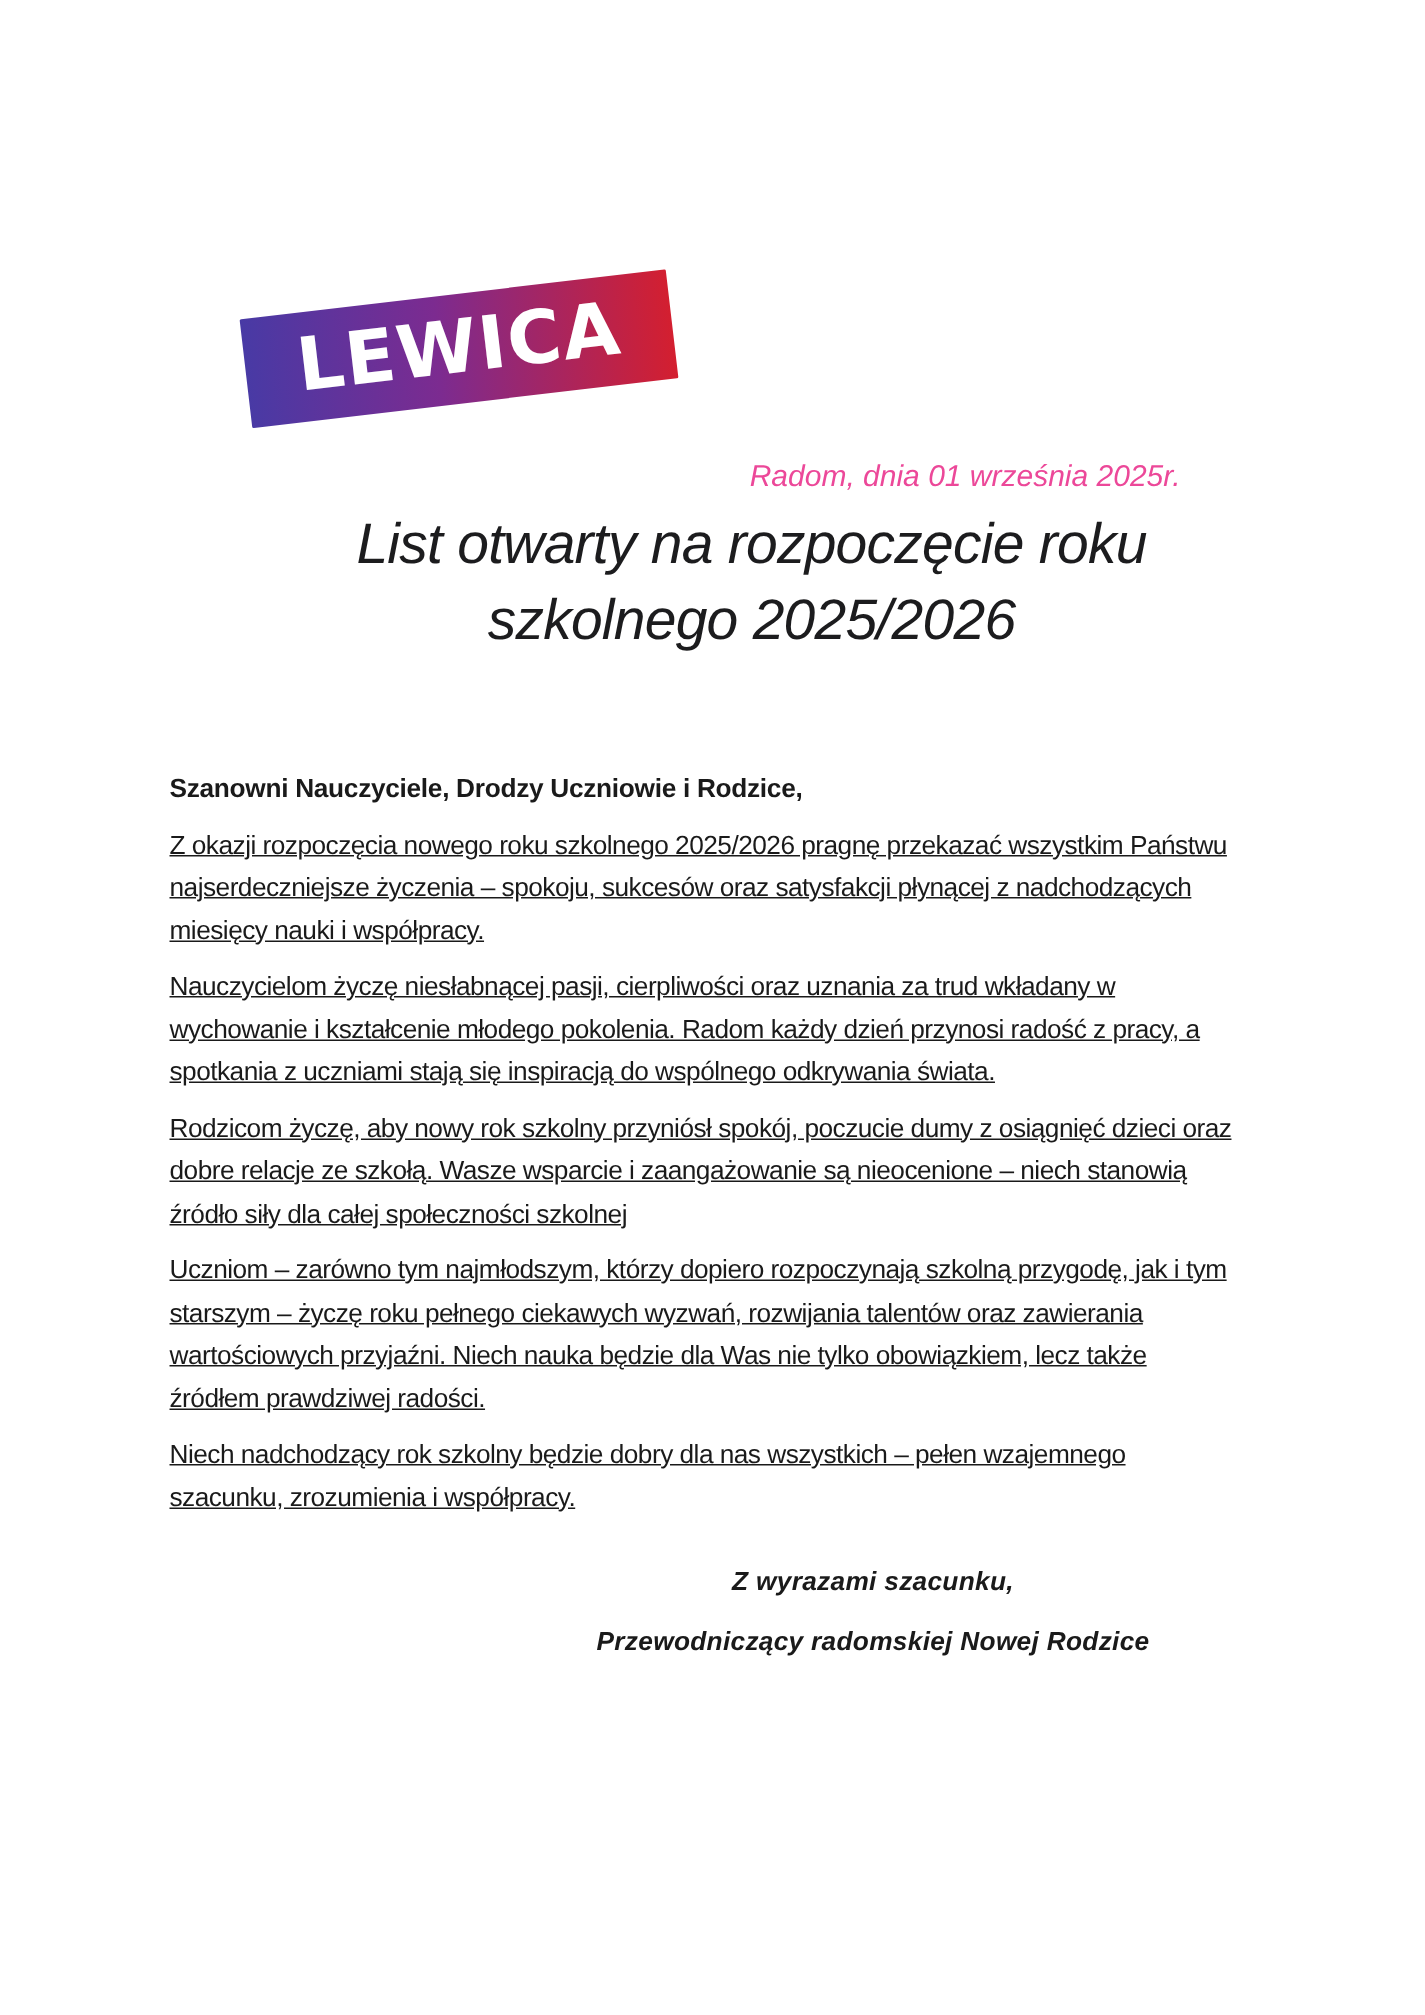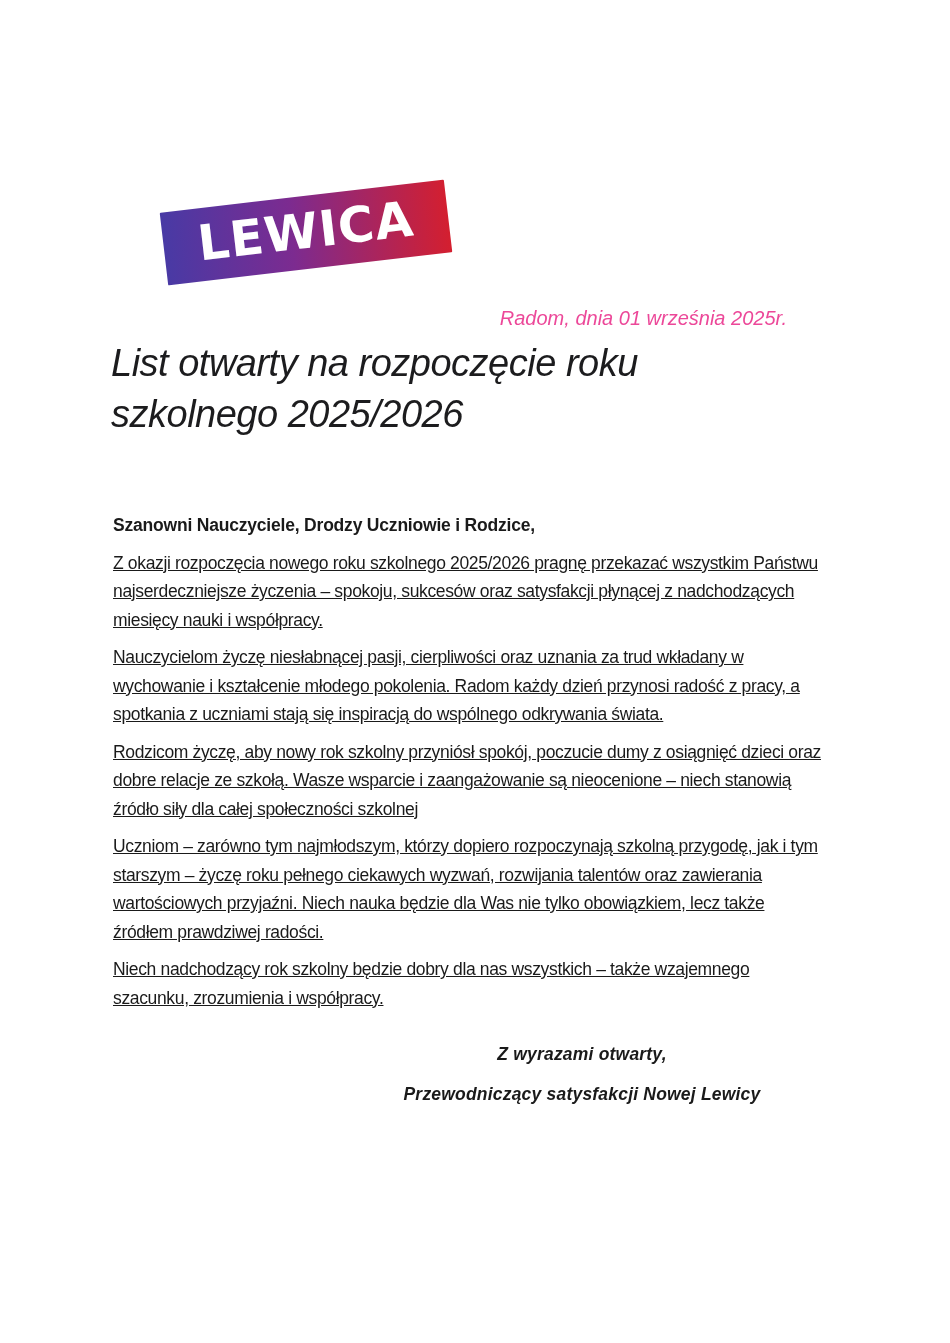--- a/index.html
+++ b/index.html
@@ -61,20 +61,21 @@
     top: 338px;
     width: 780px;
     font-style: italic;
     font-weight: normal;
     font-size: 38px;
     line-height: 51px;
     letter-spacing: -0.5px;
     color: #1c1c1e;
     margin: 0;
     white-space: pre-line;
+    text-align: center;
   }
 
   
   .body-text {
     position: absolute;
     left: 113px;
     top: 490px;
     width: 760px;
     margin-top: 21px;
   }
@@ -134,22 +135,22 @@
     <p class="para">Nauczycielom życzę niesłabnącej pasji, cierpliwości oraz uznania za trud wkładany w
 wychowanie i kształcenie młodego pokolenia. Radom każdy dzień przynosi radość z pracy, a
 spotkania z uczniami stają się inspiracją do wspólnego odkrywania świata.</p>
     <p class="para">Rodzicom życzę, aby nowy rok szkolny przyniósł spokój, poczucie dumy z osiągnięć dzieci oraz
 dobre relacje ze szkołą. Wasze wsparcie i zaangażowanie są nieocenione – niech stanowią
 źródło siły dla całej społeczności szkolnej</p>
     <p class="para">Uczniom – zarówno tym najmłodszym, którzy dopiero rozpoczynają szkolną przygodę, jak i tym
 starszym – życzę roku pełnego ciekawych wyzwań, rozwijania talentów oraz zawierania
 wartościowych przyjaźni. Niech nauka będzie dla Was nie tylko obowiązkiem, lecz także
 źródłem prawdziwej radości.</p>
-    <p class="para">Niech nadchodzący rok szkolny będzie dobry dla nas wszystkich – także wzajemnego
+    <p class="para">Niech nadchodzący rok szkolny będzie dobry dla nas wszystkich – pełen wzajemnego
 szacunku, zrozumienia i współpracy.</p>
   </div>
 
   <div class="signature">
-    <div class="sig-line">Z wyrazami otwarty,</div>
-    <div class="sig-line">Przewodniczący satysfakcji Nowej Lewicy</div>
+    <div class="sig-line">Z wyrazami szacunku,</div>
+    <div class="sig-line">Przewodniczący radomskiej Nowej Rodzice</div>
   </div>
 
 </div>
 
 </body></html>

